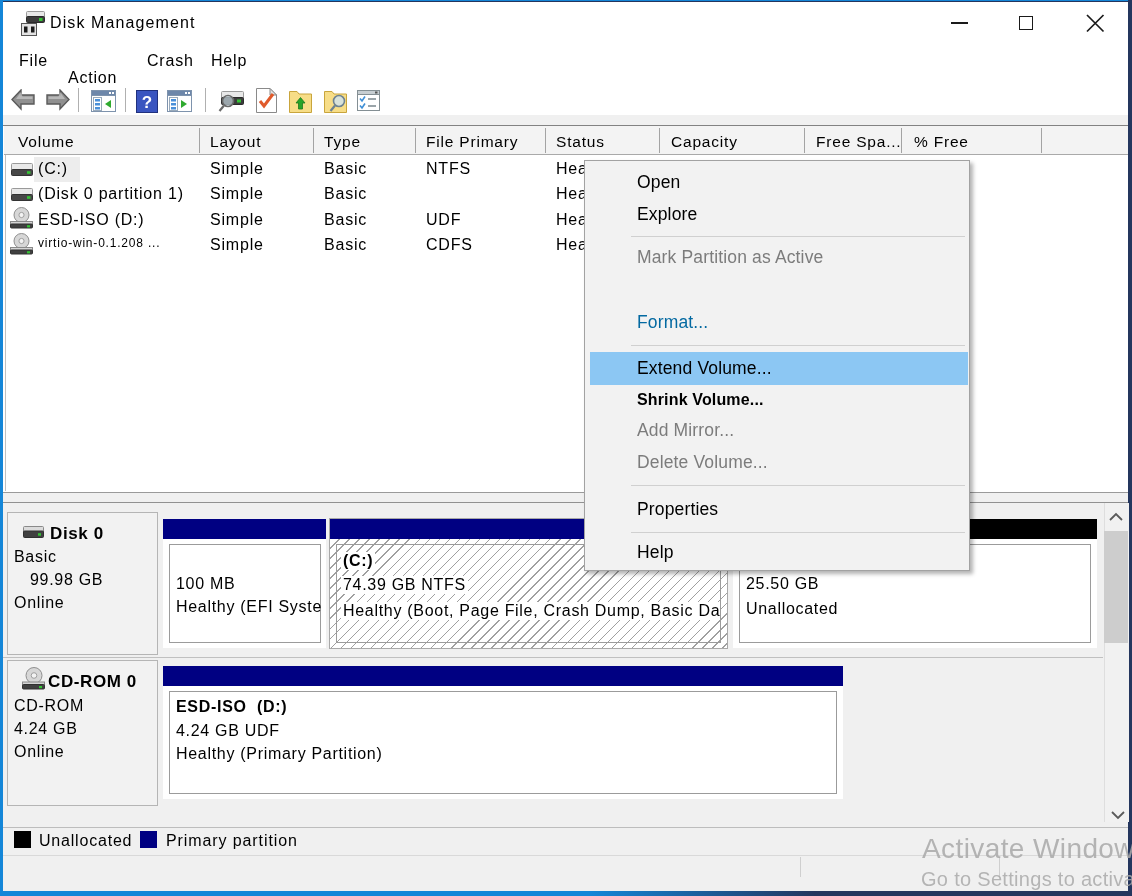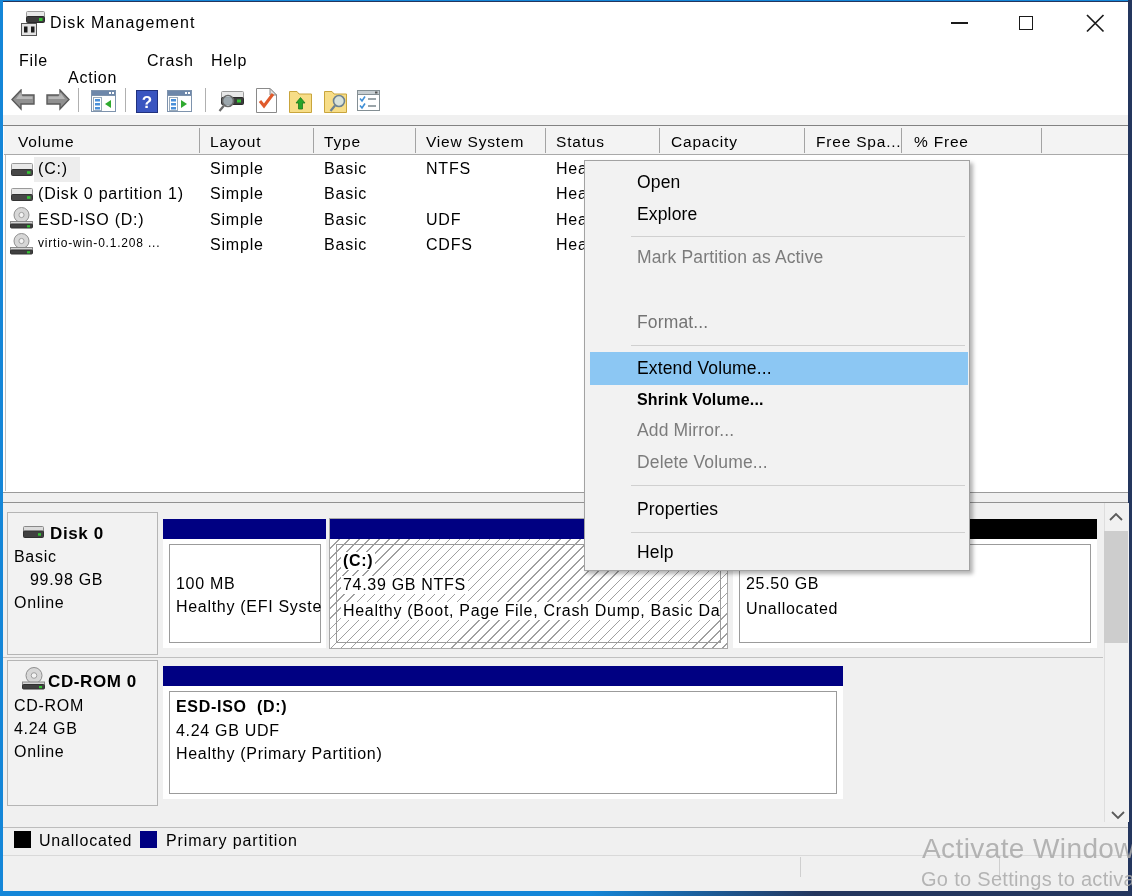--- a/index.html
+++ b/index.html
@@ -108,21 +108,21 @@
         <rect x="11" y="15" width="8" height="2" fill="#9aa4a9"></rect>
       </svg>
   </div>
 
   <div class="abs" style="left:3px;top:125px;width:1125px;height:367px;background:#fff;border-top:1px solid #828282;"></div>
   <div class="abs" style="left:5px;top:126px;width:1px;height:365px;background:#c0c0c0;"></div>
   <div id="header" class="abs" style="left:4px;top:126px;width:1124px;height:28px;background:#f3f3f3;border-bottom:1px solid #a9a9a9;"></div>
   <div class="t" style="left:18px;top:133px;font-size:15.5px;letter-spacing:0.8px;">Volume</div>
   <div class="t" style="left:210px;top:133px;font-size:15.5px;letter-spacing:0.8px;">Layout</div>
   <div class="t" style="left:324px;top:133px;font-size:15.5px;letter-spacing:0.8px;">Type</div>
-  <div class="t" style="left:426px;top:133px;font-size:15.5px;letter-spacing:0.8px;">View System</div>
+  <div class="t" style="left:426px;top:133px;font-size:15.5px;letter-spacing:0.8px;">File Primary</div>
   <div class="t" style="left:556px;top:133px;font-size:15.5px;letter-spacing:0.8px;">Status</div>
   <div class="t" style="left:671px;top:133px;font-size:15.5px;letter-spacing:0.8px;">Capacity</div>
   <div class="t" style="left:816px;top:133px;font-size:15.5px;letter-spacing:0.8px;">Free Spa...</div>
   <div class="t" style="left:914px;top:133px;font-size:15.5px;letter-spacing:0.8px;">% Free</div>
   <div class="abs" style="left:199px;top:128px;width:1px;height:25px;background:#a3a3a3;"></div>
   <div class="abs" style="left:313px;top:128px;width:1px;height:25px;background:#a3a3a3;"></div>
   <div class="abs" style="left:415px;top:128px;width:1px;height:25px;background:#a3a3a3;"></div>
   <div class="abs" style="left:545px;top:128px;width:1px;height:25px;background:#a3a3a3;"></div>
   <div class="abs" style="left:659px;top:128px;width:1px;height:25px;background:#a3a3a3;"></div>
   <div class="abs" style="left:804px;top:128px;width:1px;height:25px;background:#a3a3a3;"></div>
@@ -260,21 +260,21 @@
   <div class="abs" style="left:999px;top:857px;width:1px;height:20px;background:#cfcfcf;"></div>
 
   <div class="t" style="left:922px;top:833px;font-size:28px;letter-spacing:0.4px;color:#a9a9a9;opacity:.85;">Activate Windows</div>
   <div class="t" style="left:921px;top:868px;font-size:20px;letter-spacing:0.3px;color:#aaa;opacity:.85;">Go to Settings to activate Windows.</div>
 
   <div id="menu" class="abs" style="left:584px;top:160px;width:386px;height:411px;background:#f2f2f2;border:1px solid #a2a2a2;box-sizing:border-box;box-shadow:3px 3px 4px rgba(0,0,0,0.30);">
     <div class="t" style="left:52px;top:11px;font-size:17.5px;letter-spacing:0.15px;">Open</div>
     <div class="t" style="left:52px;top:43px;font-size:17.5px;letter-spacing:0.15px;">Explore</div>
     <div class="abs" style="left:46px;top:75px;width:334px;height:1px;background:#d0d0d0;"></div>
     <div class="t" style="left:52px;top:86px;font-size:17.5px;letter-spacing:0.15px;color:#7c7c7c;">Mark Partition as Active</div>
-    <div class="t" style="left:52px;top:151px;font-size:17.5px;letter-spacing:0.15px;color:#737373;">Format...</div>
+    <div class="t" style="left:52px;top:151px;font-size:17.5px;letter-spacing:0.15px;color:#0369a1;">Format...</div>
     <div class="abs" style="left:46px;top:184px;width:334px;height:1px;background:#d0d0d0;"></div>
     <div class="abs" style="left:5px;top:191px;width:378px;height:33px;background:#8cc7f3;"></div>
     <div class="t" style="left:52px;top:197px;font-size:17.5px;letter-spacing:0.15px;">Extend Volume...</div>
     <div class="t" style="left:52px;top:230px;font-size:16px;letter-spacing:0.15px;font-weight:bold;">Shrink Volume...</div>
     <div class="t" style="left:52px;top:259px;font-size:17.5px;letter-spacing:0.15px;color:#7c7c7c;">Add Mirror...</div>
     <div class="t" style="left:52px;top:291px;font-size:17.5px;letter-spacing:0.15px;color:#7c7c7c;">Delete Volume...</div>
     <div class="abs" style="left:46px;top:324px;width:334px;height:1px;background:#d0d0d0;"></div>
     <div class="t" style="left:52px;top:338px;font-size:17.5px;letter-spacing:0.15px;">Properties</div>
     <div class="abs" style="left:46px;top:371px;width:334px;height:1px;background:#d0d0d0;"></div>
     <div class="t" style="left:52px;top:381px;font-size:17.5px;letter-spacing:0.15px;">Help</div>

